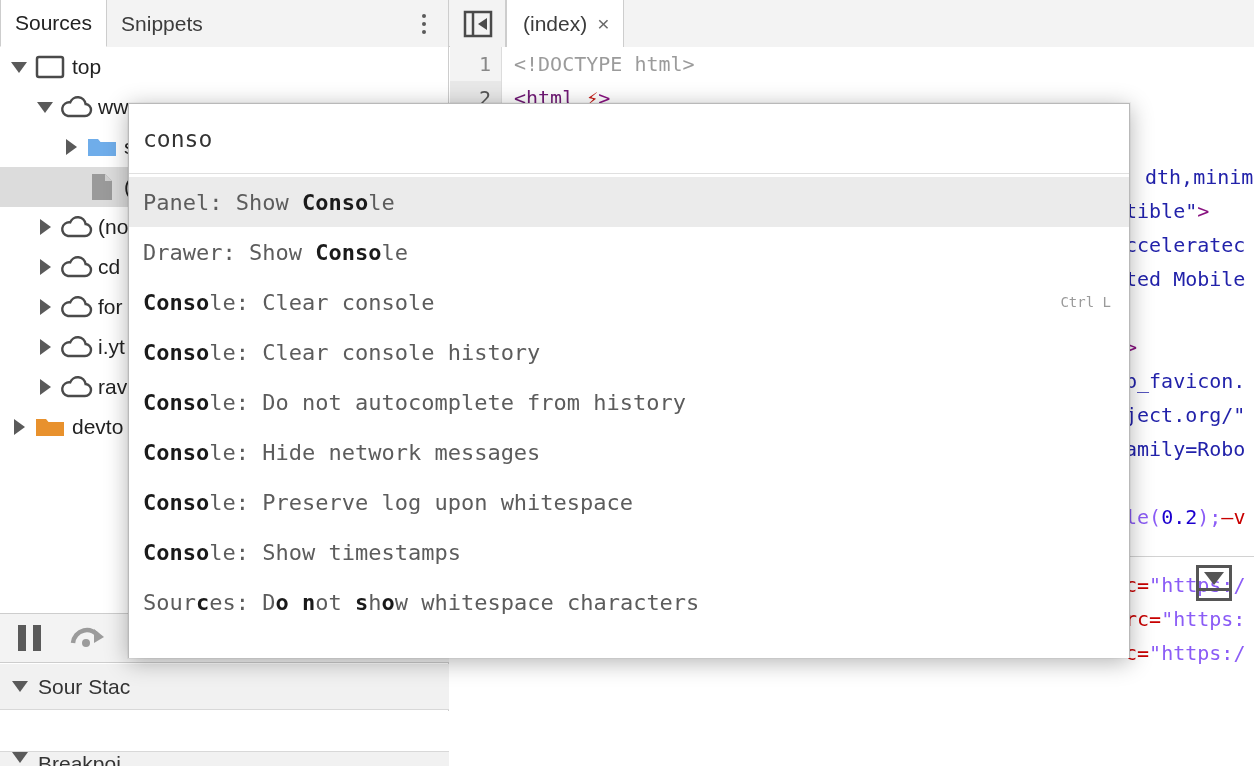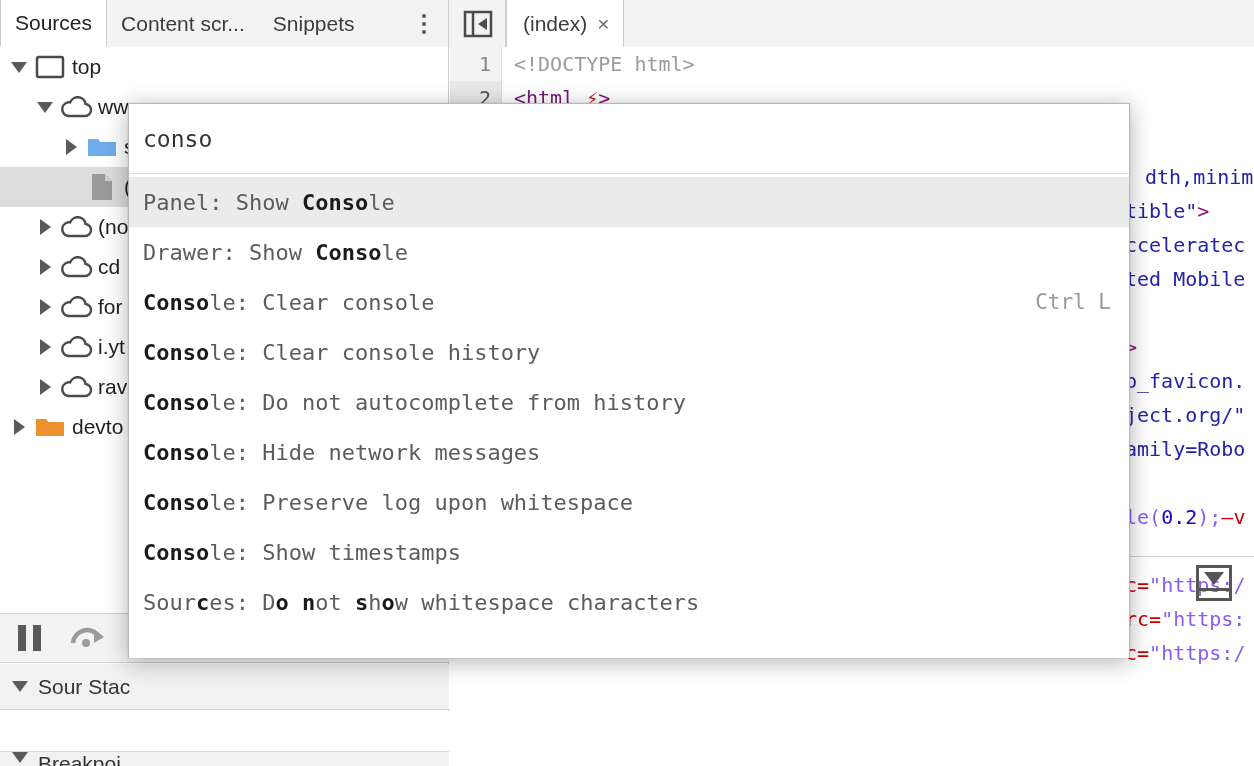--- a/index.html
+++ b/index.html
@@ -195,36 +195,33 @@
     font-family: "DejaVu Sans Mono", monospace;
     font-size: 22px;
     color: #5c5c5c;
     white-space: pre;
   }
   .pal-item.sel { background: #ebebeb; }
   .pal-item .hl { font-weight: bold; color: #1a1a1a; }
   .pal-item .shortcut {
     margin-left: auto;
     color: #9a9a9a;
-    font-size: 21px;
+    font-size: 14px;
   }
 </style>
 </head>
 <body>
 
 <div id="root">
 
   <div class="topstrip">
 
     <div class="pane-left-tabs">
       <div class="ltab active">
         <span>Sources</span>
-      </div>
-      <div class="ltab">
-        <span>Content scr...</span>
       </div>
       <div class="ltab">
         <span>Snippets</span>
       </div>
       <div class="ltab-more">
         <span class="dots">
             <i></i>
             <i></i>
             <i></i>
           </span>

